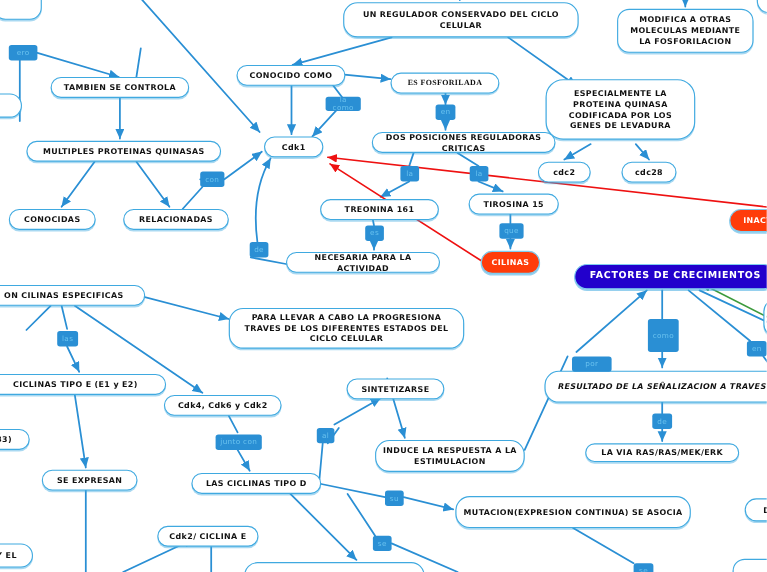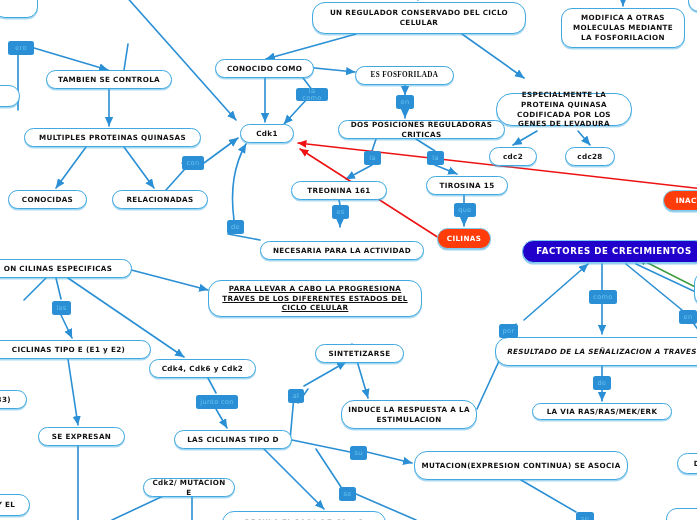--- a/index.html
+++ b/index.html
@@ -161,68 +161,68 @@
   </svg>
 
   <div id="node-layer">
       <div class="node" style="left: -22px; top: -12px; width: 44px; height: 30px;"></div>
       <div class="node wide" style="left: 296px; top: 2px; width: 214px; height: 32px;">UN REGULADOR CONSERVADO DEL CICLO CELULAR</div>
       <div class="node" style="left: 545px; top: 8px; width: 124px; height: 40px;">MODIFICA A OTRAS MOLECULAS MEDIANTE LA FOSFORILACION</div>
       <div class="node" style="left: 672px; top: -14px; width: 50px; height: 26px;"></div>
       <div class="node" style="left: 30px; top: 70px; width: 126px; height: 19px;">TAMBIEN SE CONTROLA</div>
       <div class="node" style="left: 199px; top: 59px; width: 99px; height: 19px;">CONOCIDO COMO</div>
       <div class="node" style="left: 339px; top: 66px; width: 99px; height: 19px; font-family: Liberation Serif, serif;">ES FOSFORILADA</div>
-      <div class="node wide" style="left: 480px; top: 93px; width: 136px; height: 33px; border-radius: 16px;">ESPECIALMENTE LA PROTEINA QUINASA CODIFICADA POR LOS GENES DE LEVADURA</div>
+      <div class="node wide" style="left: 480px; top: 72px; width: 136px; height: 55px; border-radius: 16px;">ESPECIALMENTE LA PROTEINA QUINASA CODIFICADA POR LOS GENES DE LEVADURA</div>
       <div class="node" style="left: -30px; top: 85px; width: 34px; height: 22px;"></div>
       <div class="node wide" style="left: 8px; top: 128px; width: 177px; height: 19px;">MULTIPLES PROTEINAS QUINASAS</div>
       <div class="node" style="left: 224px; top: 124px; width: 54px; height: 19px;">Cdk1</div>
       <div class="node wide" style="left: 322px; top: 120px; width: 167px; height: 19px;">DOS POSICIONES REGULADORAS CRITICAS</div>
       <div class="node" style="left: 473px; top: 147px; width: 48px; height: 19px;">cdc2</div>
       <div class="node" style="left: 549px; top: 147px; width: 50px; height: 19px;">cdc28</div>
       <div class="node" style="left: -8px; top: 190px; width: 79px; height: 19px;">CONOCIDAS</div>
       <div class="node" style="left: 96px; top: 190px; width: 96px; height: 19px;">RELACIONADAS</div>
-      <div class="node" style="left: 275px; top: 181px; width: 96px; height: 19px;">TREONINA 161</div>
+      <div class="node" style="left: 275px; top: 181px; width: 108px; height: 19px;">TREONINA 161</div>
       <div class="node" style="left: 410px; top: 176px; width: 82px; height: 19px;">TIROSINA 15</div>
       <div class="node accent-red" style="left: 647px; top: 190px; width: 66px; height: 21px;">INACTIVA</div>
-      <div class="node wide" style="left: 244px; top: 241px; width: 164px; height: 19px; text-align: right;">NECESARIA PARA LA ACTIVIDAD</div>
+      <div class="node wide" style="left: 244px; top: 229px; width: 140px; height: 19px;">NECESARIA PARA LA ACTIVIDAD</div>
       <div class="node accent-red" style="left: 421px; top: 228px; width: 54px; height: 21px;">CILINAS</div>
       <div class="node wide accent-blue" style="left: 506px; top: 240px; width: 184px; height: 23px;">FACTORES DE CRECIMIENTOS</div>
       <div class="node wide" style="left: -32px; top: 259px; width: 148px; height: 19px;">ON CILINAS ESPECIFICAS</div>
-      <div class="node wide" style="left: 192px; top: 280px; width: 214px; height: 37px; text-decoration: underline;">PARA LLEVAR A CABO LA PROGRESIONA TRAVES DE LOS DIFERENTES ESTADOS DEL CICLO CELULAR</div>
+      <div class="node wide" style="left: 192px; top: 280px; width: 214px; height: 37px;">PARA LLEVAR A CABO LA PROGRESIONA TRAVES DE LOS DIFERENTES ESTADOS DEL CICLO CELULAR</div>
       <div class="node" style="left: 678px; top: 272px; width: 42px; height: 34px;"></div>
       <div class="node wide" style="left: -30px; top: 340px; width: 165px; height: 19px;">CICLINAS TIPO E (E1 y E2)</div>
       <div class="node" style="left: 299px; top: 344px; width: 89px; height: 19px;">SINTETIZARSE</div>
       <div class="node wide" style="left: 479px; top: 337px; width: 214px; height: 29px; font-style: italic;">RESULTADO DE LA SEÑALIZACION A TRAVES</div>
       <div class="node" style="left: 133px; top: 359px; width: 107px; height: 19px;">Cdk4, Cdk6 y Cdk2</div>
       <div class="node" style="left: -36px; top: 390px; width: 47px; height: 19px;">B3)</div>
       <div class="node wide" style="left: 325px; top: 400px; width: 136px; height: 29px;">INDUCE LA RESPUESTA A LA ESTIMULACION</div>
       <div class="node" style="left: 684px; top: 372px; width: 38px; height: 26px;"></div>
       <div class="node wide" style="left: 516px; top: 403px; width: 140px; height: 17px;">LA VIA RAS/RAS/MEK/ERK</div>
       <div class="node" style="left: 22px; top: 427px; width: 87px; height: 19px;">SE EXPRESAN</div>
       <div class="node" style="left: 158px; top: 430px; width: 118px; height: 19px;">LAS CICLINAS TIPO D</div>
       <div class="node wide" style="left: 398px; top: 451px; width: 214px; height: 29px;">MUTACION(EXPRESION CONTINUA) SE ASOCIA</div>
       <div class="node" style="left: 661px; top: 453px; width: 58px; height: 21px;">DENO</div>
       <div class="node" style="left: -34px; top: 494px; width: 48px; height: 22px;">Y EL</div>
-      <div class="node" style="left: 127px; top: 478px; width: 92px; height: 19px;">Cdk2/ MUTACION E</div>
+      <div class="node" style="left: 127px; top: 478px; width: 92px; height: 19px;">Cdk2/ CICLINA E</div>
       <div class="node wide" style="left: 206px; top: 511px; width: 164px; height: 24px;">REGULA EL PASO DE G1 a S</div>
       <div class="node" style="left: 650px; top: 508px; width: 54px; height: 24px;"></div>
     </div>
   <div id="label-layer">
       <div class="linklabel" style="left: -8px; top: 41px; width: 26px; height: 14px;">ero</div>
       <div class="linklabel" style="left: 280px; top: 88px; width: 32px; height: 13px;">la como</div>
       <div class="linklabel" style="left: 380px; top: 95px; width: 18px; height: 14px;">en</div>
       <div class="linklabel" style="left: 166px; top: 156px; width: 22px; height: 14px;">con</div>
       <div class="linklabel" style="left: 348px; top: 151px; width: 17px; height: 14px;">la</div>
       <div class="linklabel" style="left: 411px; top: 151px; width: 17px; height: 14px;">la</div>
       <div class="linklabel" style="left: 316px; top: 205px; width: 17px; height: 14px;">es</div>
       <div class="linklabel" style="left: 438px; top: 203px; width: 22px; height: 14px;">que</div>
       <div class="linklabel" style="left: 211px; top: 220px; width: 17px; height: 14px;">de</div>
       <div class="linklabel" style="left: 36px; top: 301px; width: 19px; height: 14px;">las</div>
-      <div class="linklabel" style="left: 573px; top: 290px; width: 28px; height: 14px;">como</div>
-      <div class="linklabel" style="left: 483px; top: 324px; width: 19px; height: 14px;">por</div>
+      <div class="linklabel" style="left: 573px; top: 290px; width: 28px; height: 30px;">como</div>
+      <div class="linklabel" style="left: 504px; top: 324px; width: 36px; height: 14px;">por</div>
       <div class="linklabel" style="left: 663px; top: 310px; width: 18px; height: 14px;">en</div>
       <div class="linklabel" style="left: 272px; top: 389px; width: 16px; height: 14px;">al</div>
       <div class="linklabel" style="left: 180px; top: 395px; width: 42px; height: 14px;">junto con</div>
       <div class="linklabel" style="left: 577px; top: 376px; width: 18px; height: 14px;">de</div>
       <div class="linklabel" style="left: 334px; top: 446px; width: 17px; height: 14px;">su</div>
       <div class="linklabel" style="left: 323px; top: 487px; width: 17px; height: 14px;">se</div>
       <div class="linklabel" style="left: 560px; top: 512px; width: 18px; height: 14px;">se</div>
     </div>
 
 </div>

